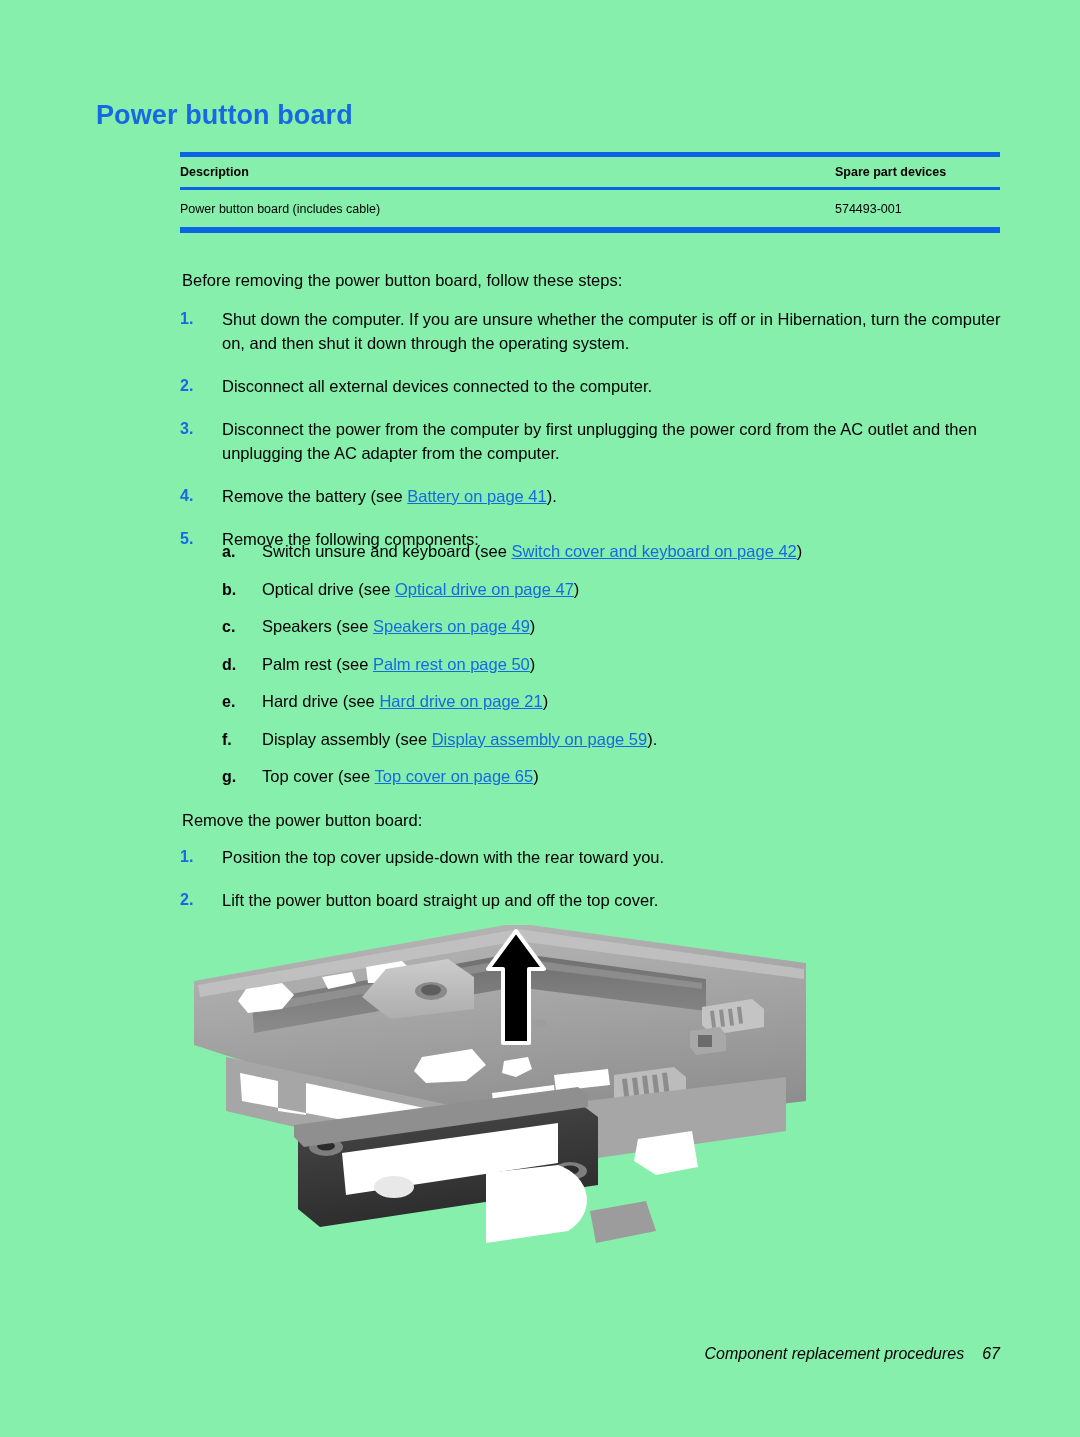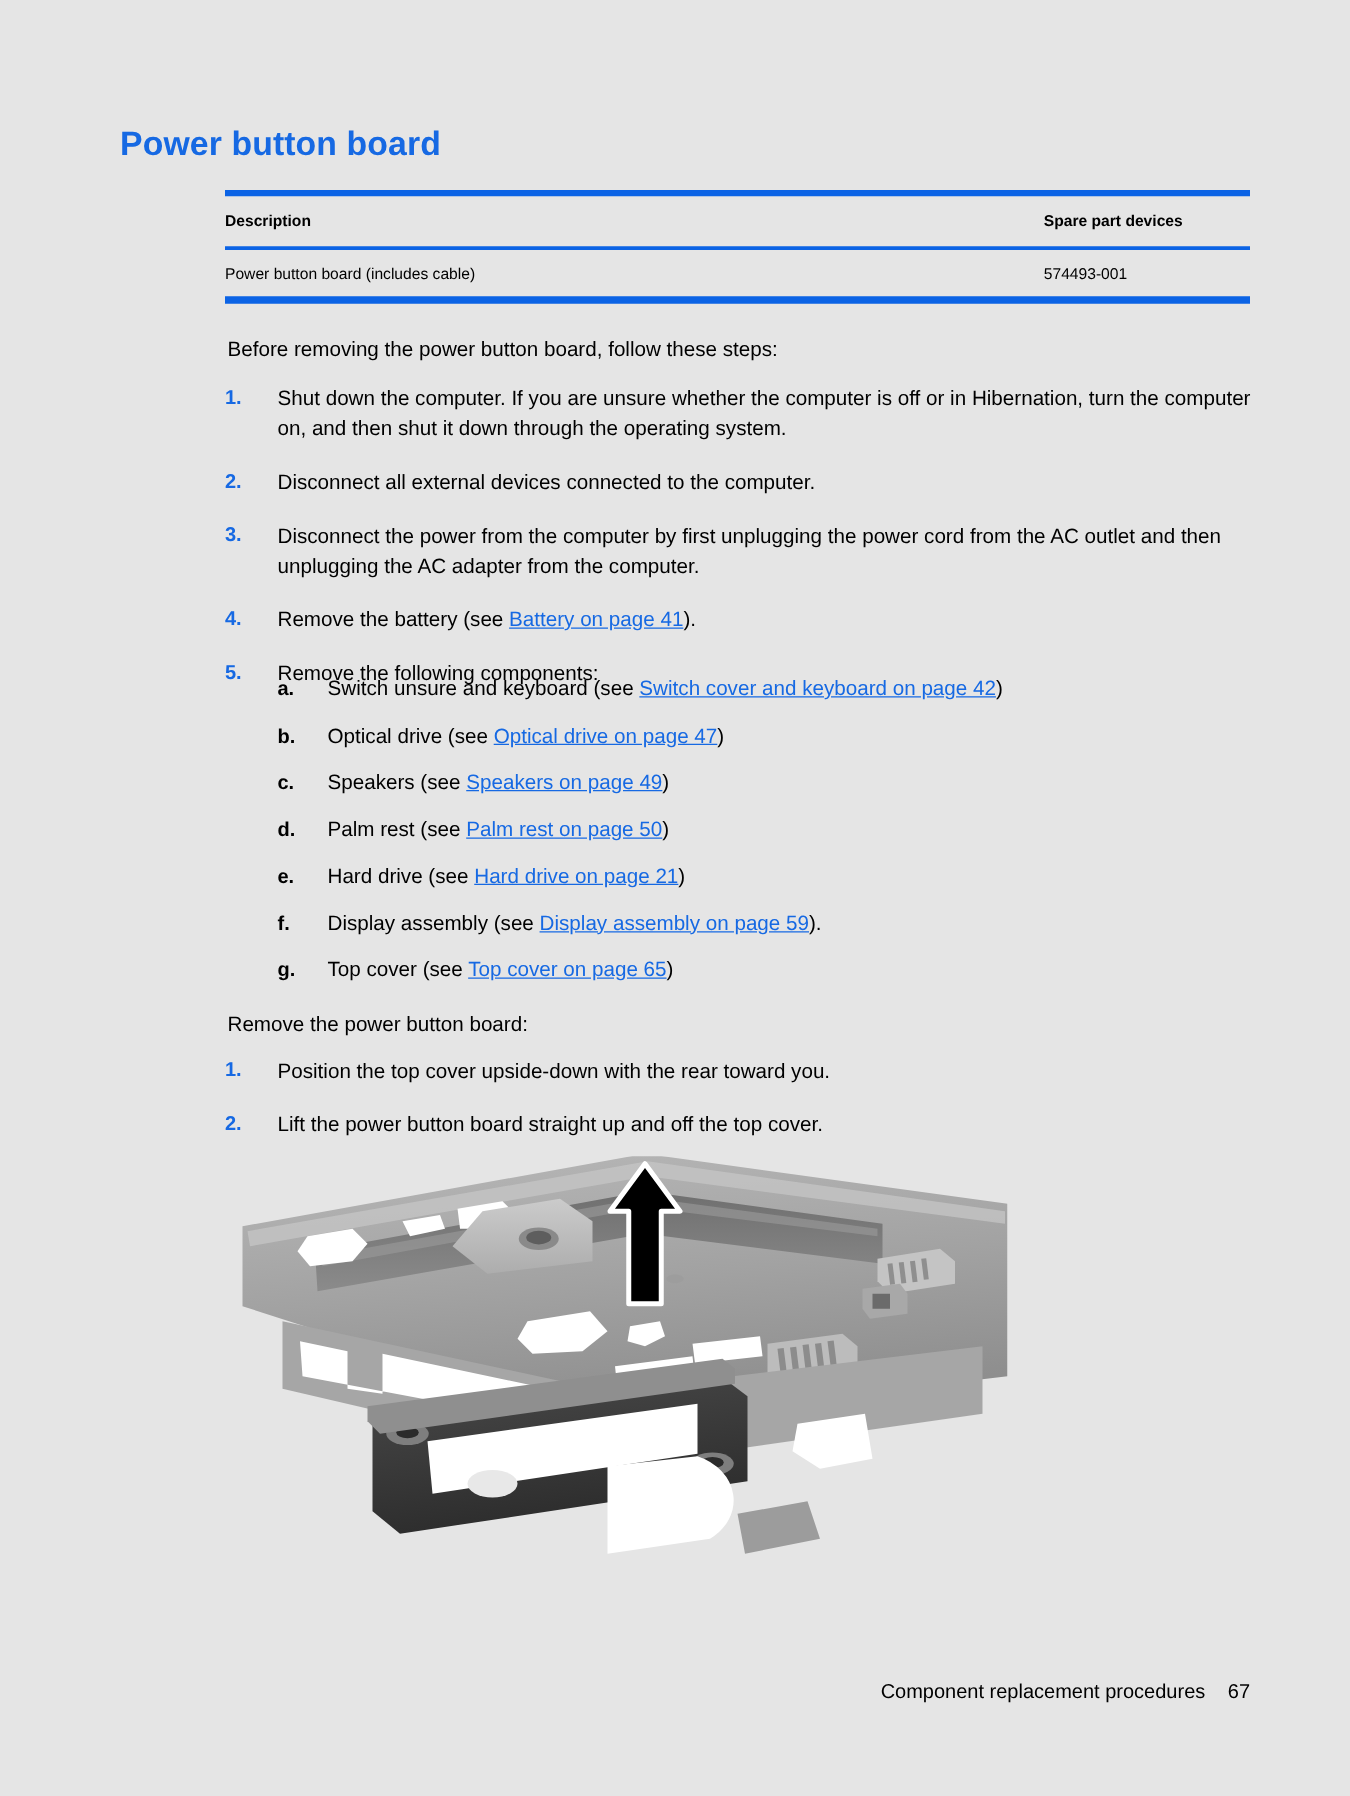--- a/index.html
+++ b/index.html
@@ -12,21 +12,21 @@
     height: 1437px;
     position: relative;
     font-family: "Liberation Sans", sans-serif;
     color: #000000;
     overflow: hidden;
   }
 
   .page {
     position: absolute;
     inset: 0;
-    background: #e5e5e5;
+    background: #86efac;
   }
 
   
   .page-heading {
     position: absolute;
     left: 96px;
     top: 100px;
     font-size: 27px;
     font-weight: bold;
     color: #1669e3;
@@ -47,21 +47,21 @@
   }
   .rule-top    { height: 5px; }
   .rule-middle { height: 3px; }
   .rule-bottom { height: 6px; }
 
   .table-row {
     display: flex;
     align-items: center;
     width: 100%;
   }
-  .row-header { height: 40px; }
+  .row-header { height: 30px; }
   .row-body   { height: 37px; }
 
   .cell-desc {
     flex: 0 0 655px;
     font-size: 12.5px;
   }
   .cell-part {
     flex: 1 1 auto;
     font-size: 12.5px;
   }
@@ -159,20 +159,21 @@
 
   
   .footer {
     position: absolute;
     left: 0;
     right: 80px;
     top: 1345px;
     text-align: right;
     font-size: 16px;
     white-space: nowrap;
+    font-style: italic;
   }
   .footer-label { margin-right: 18px; }
 </style>
 </head>
 <body>
 
 <div class="page">
 
   <div class="page-heading">Power button board</div>
 

